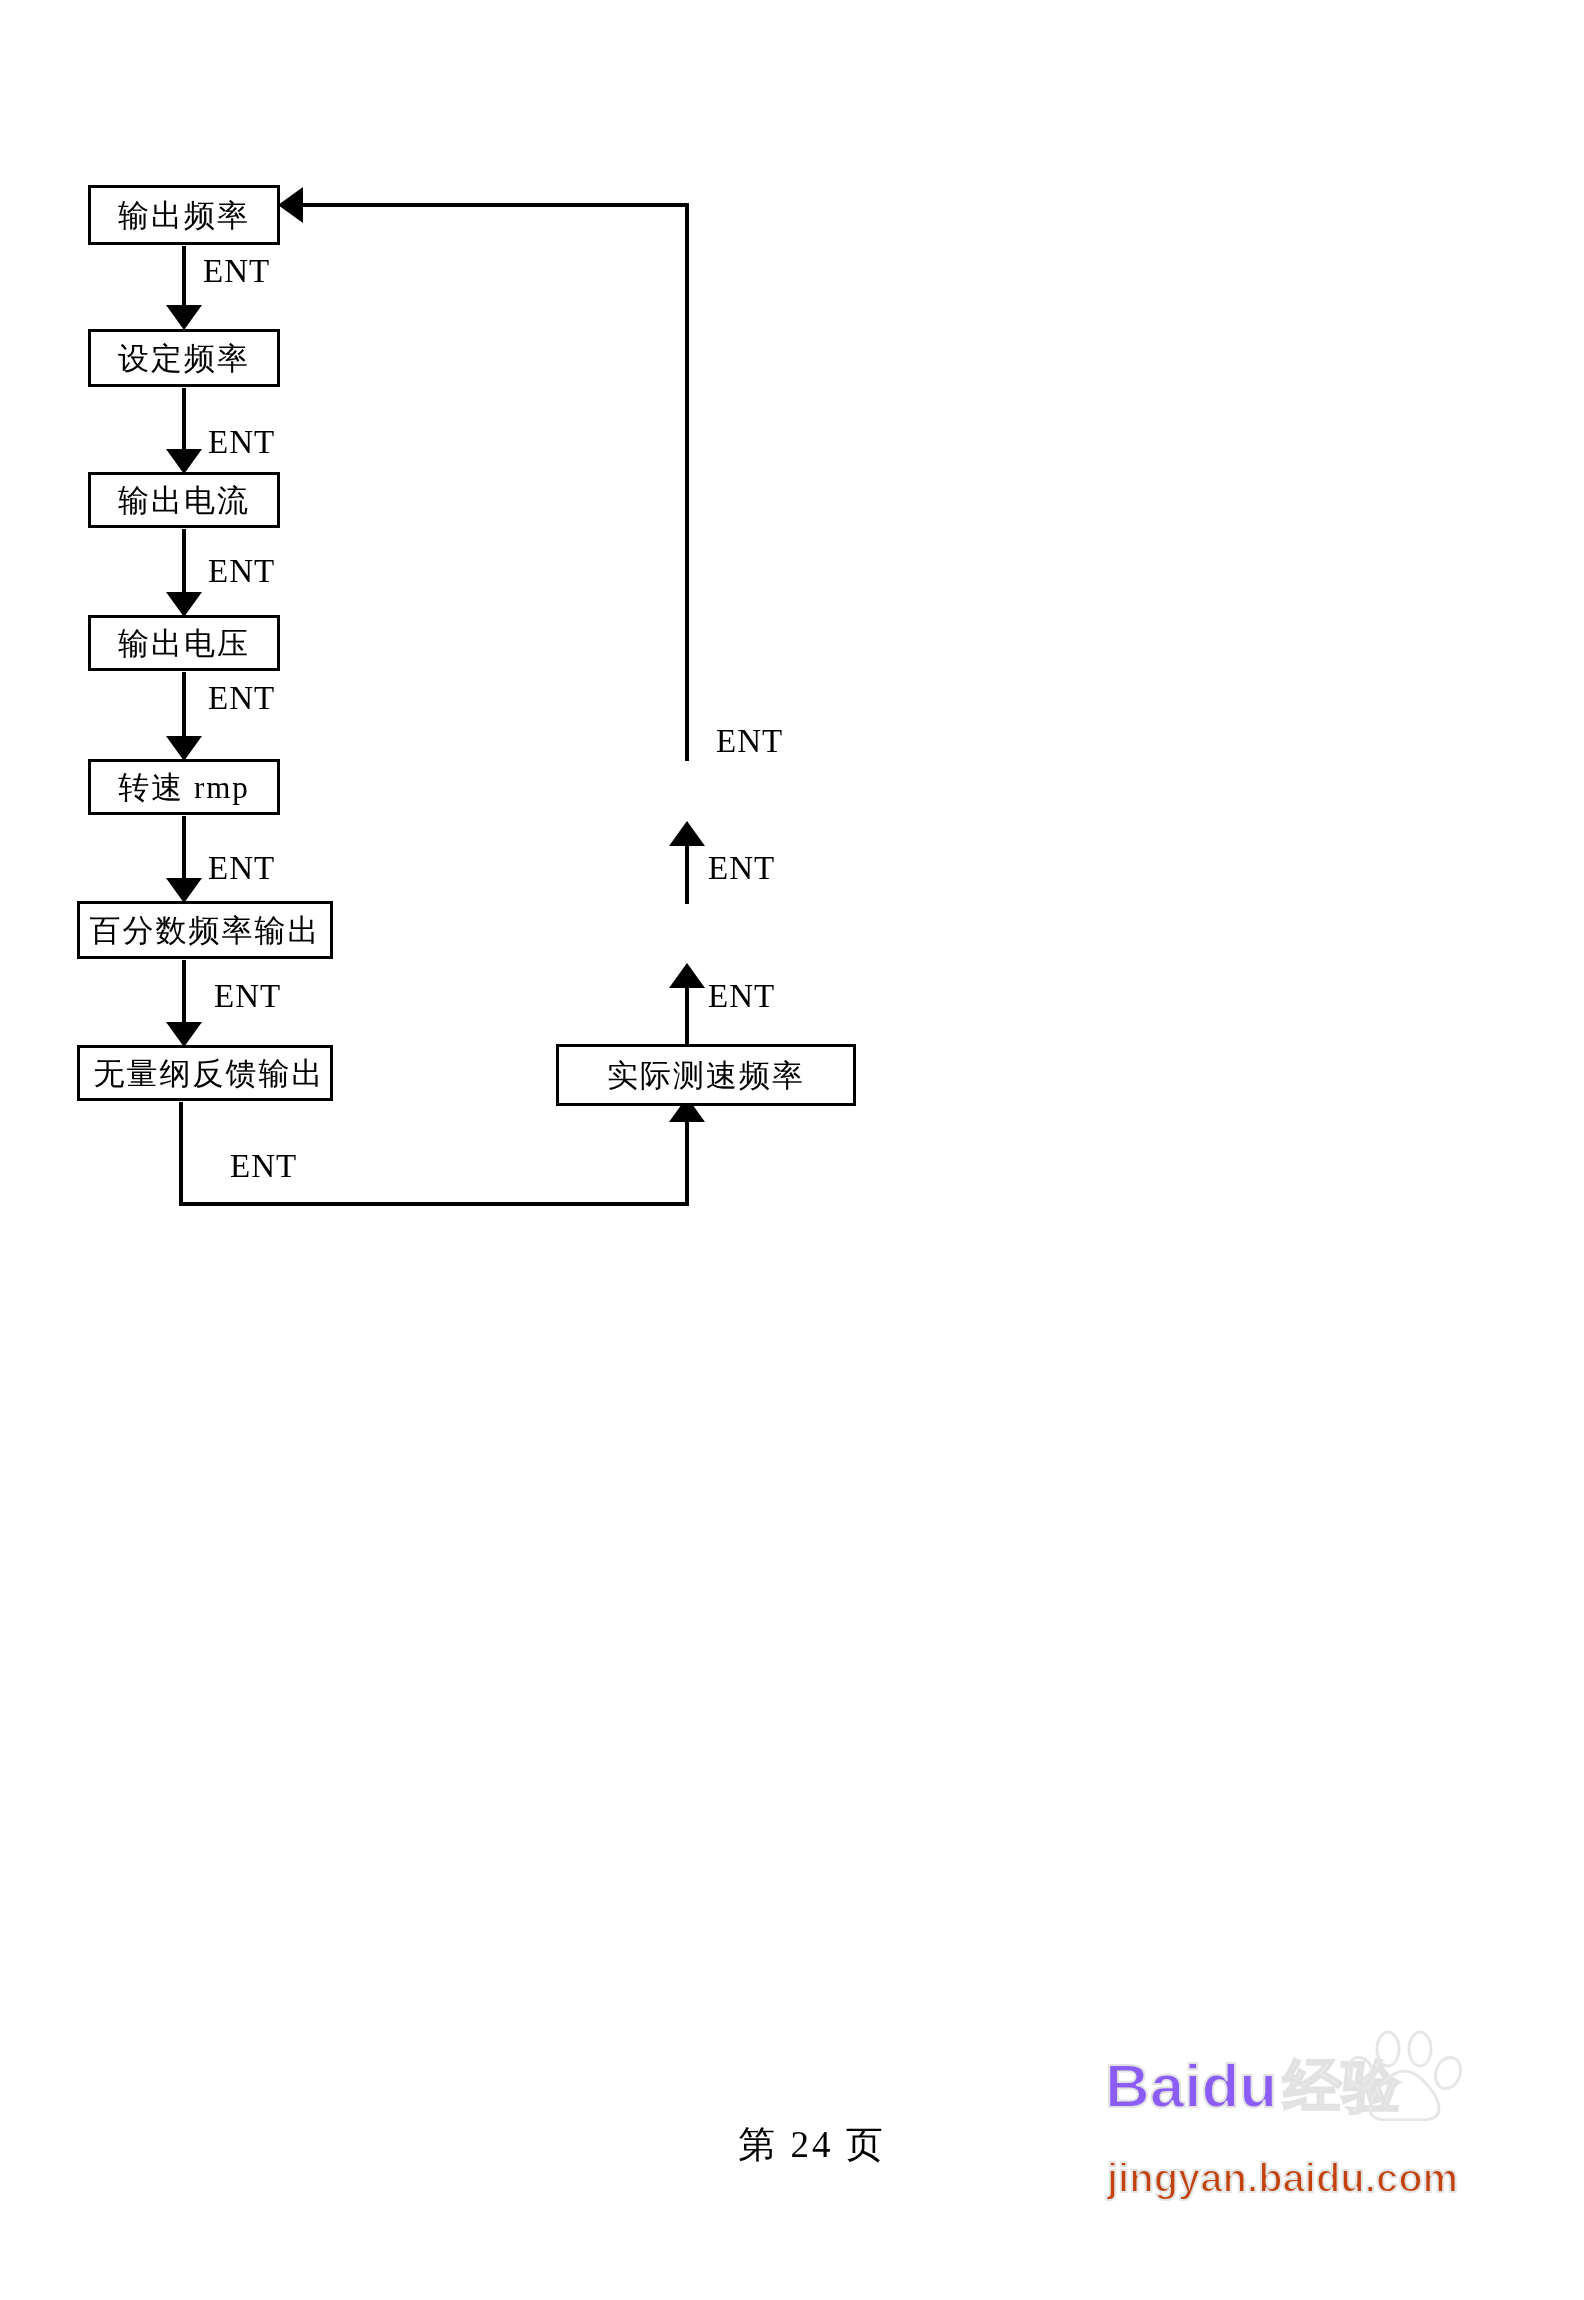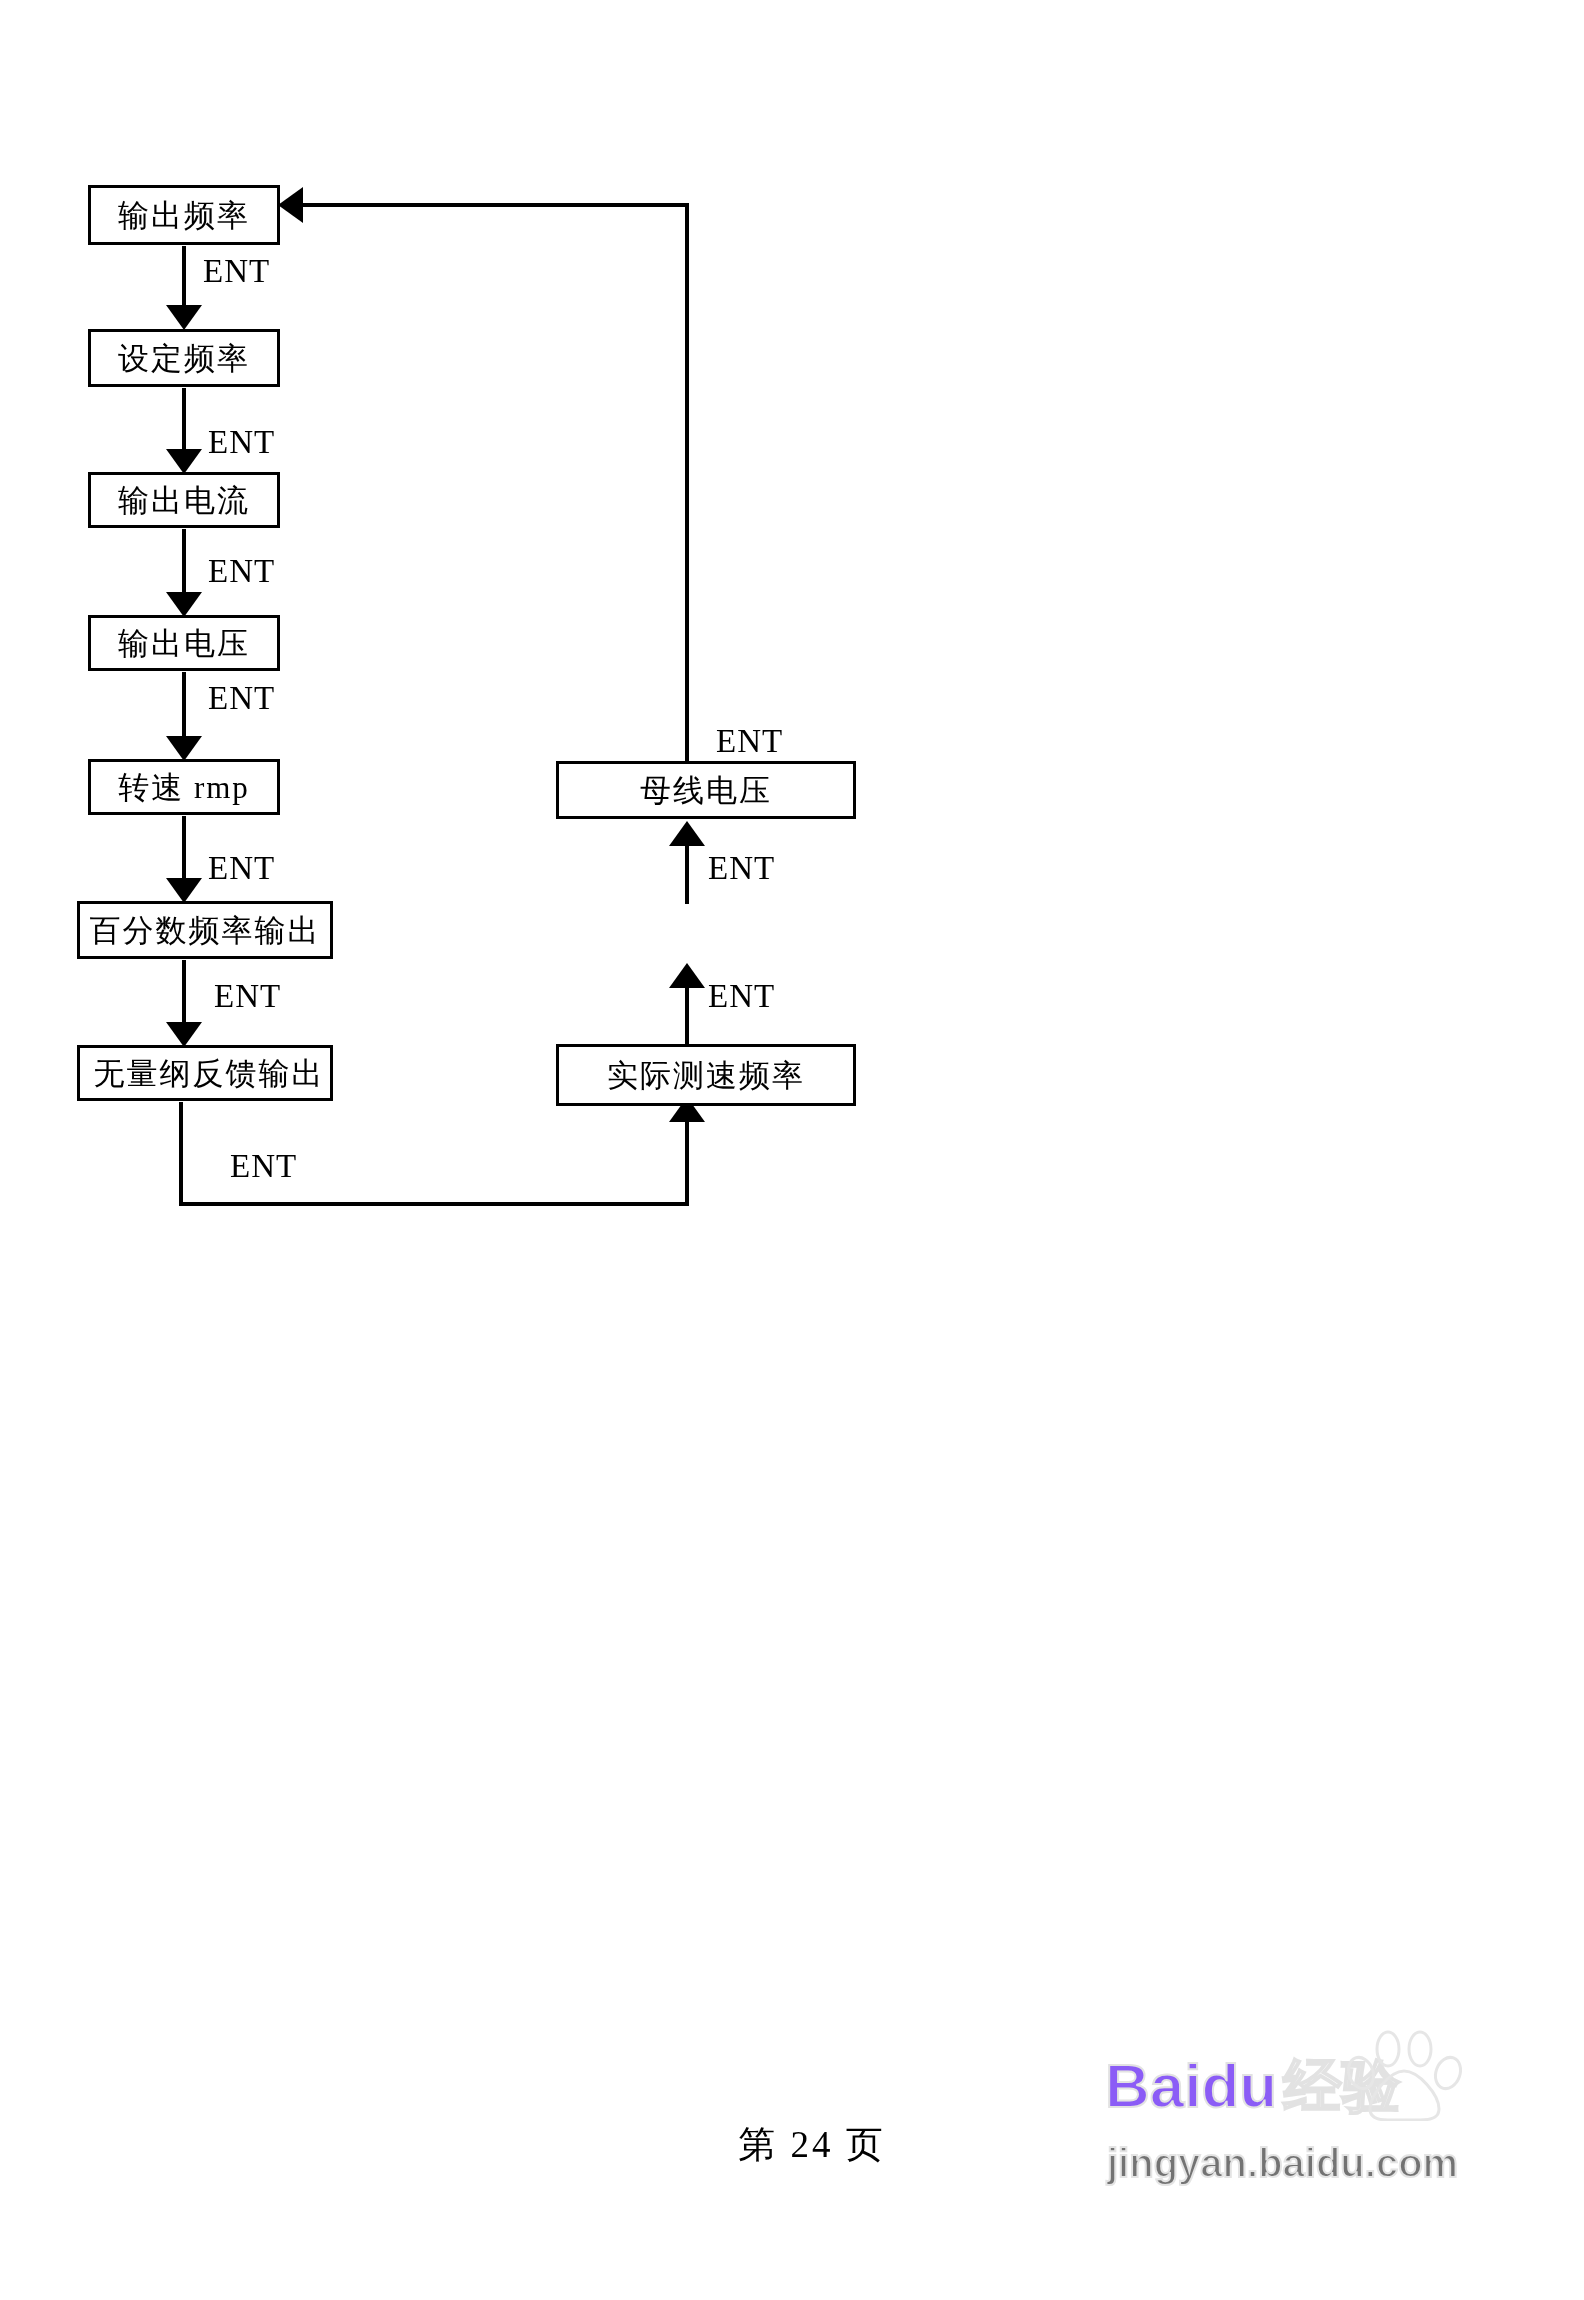--- a/index.html
+++ b/index.html
@@ -91,26 +91,26 @@
     font-weight: bold;
     font-size: 58px;
     line-height: 1;
     color: #ffffff;
     -webkit-text-stroke: 2px #e2e2e2;
     letter-spacing: 1px;
   }
   .wm-row2 {
     position: absolute;
     left: 2px;
-    top: 88px;
+    top: 103px;
     font-family: "Liberation Sans", "DejaVu Sans", sans-serif;
     font-weight: bold;
     font-size: 40px;
     line-height: 1;
-    color: #737373;
+    color: #c2410c;
     -webkit-text-stroke: 2px #e4e4e4;
     letter-spacing: 0px;
   }
   #wm-paw {
     position: absolute;
     left: 237px;
     top: -26px;
   }
 </style>
 </head>
@@ -166,21 +166,20 @@
   <div class="node-box" style="left:88px;  top:472px;  width:192px; height:56px;">输出电流</div>
 
   <div class="node-box" style="left:88px;  top:615px;  width:192px; height:56px;">输出电压</div>
 
   <div class="node-box" style="left:88px;  top:759px;  width:192px; height:56px;">转速 rmp</div>
 
   <div class="node-box" style="left:77px;  top:901px;  width:256px; height:58px;text-align:right;">百分数频率输出</div>
 
   <div class="node-box" style="left:77px;  top:1045px; width:256px; height:56px;padding-left:8px;">无量纲反馈输出</div>
 
-  <div class="node-box" style="left:556px; top:761px;  width:300px; height:58px;">母线电压</div>
 
 
   <div class="node-box" style="left:556px; top:1044px; width:300px; height:62px;">实际测速频率</div>
 
   <div class="edge-label" style="left:203px; top:253px;">ENT</div>
 
   <div class="edge-label" style="left:208px; top:424px;">ENT</div>
 
   <div class="edge-label" style="left:208px; top:553px;">ENT</div>
 

